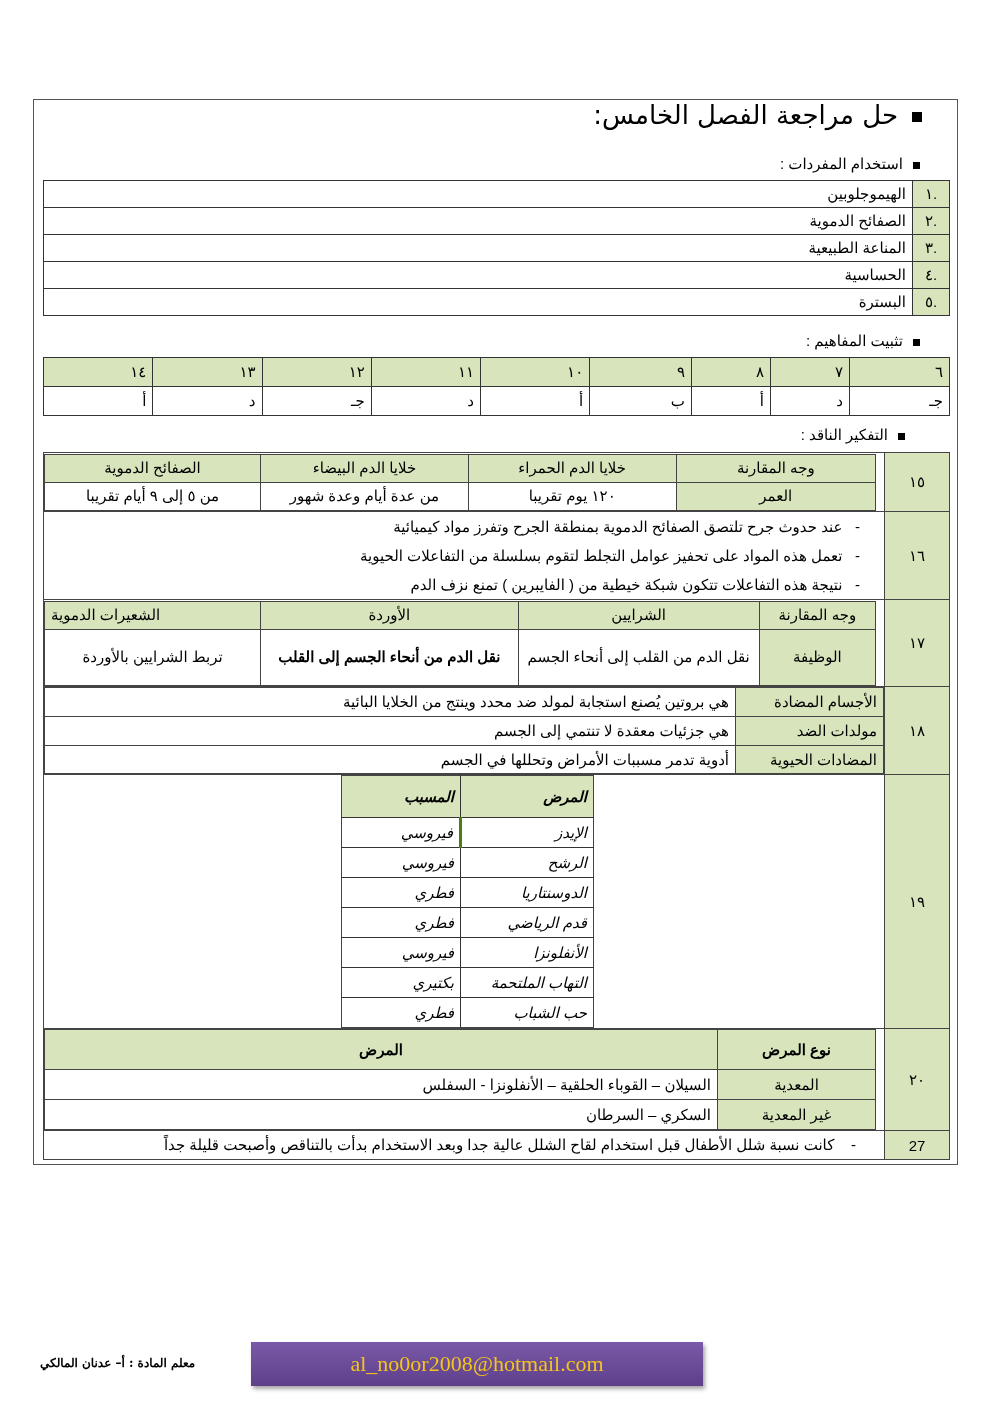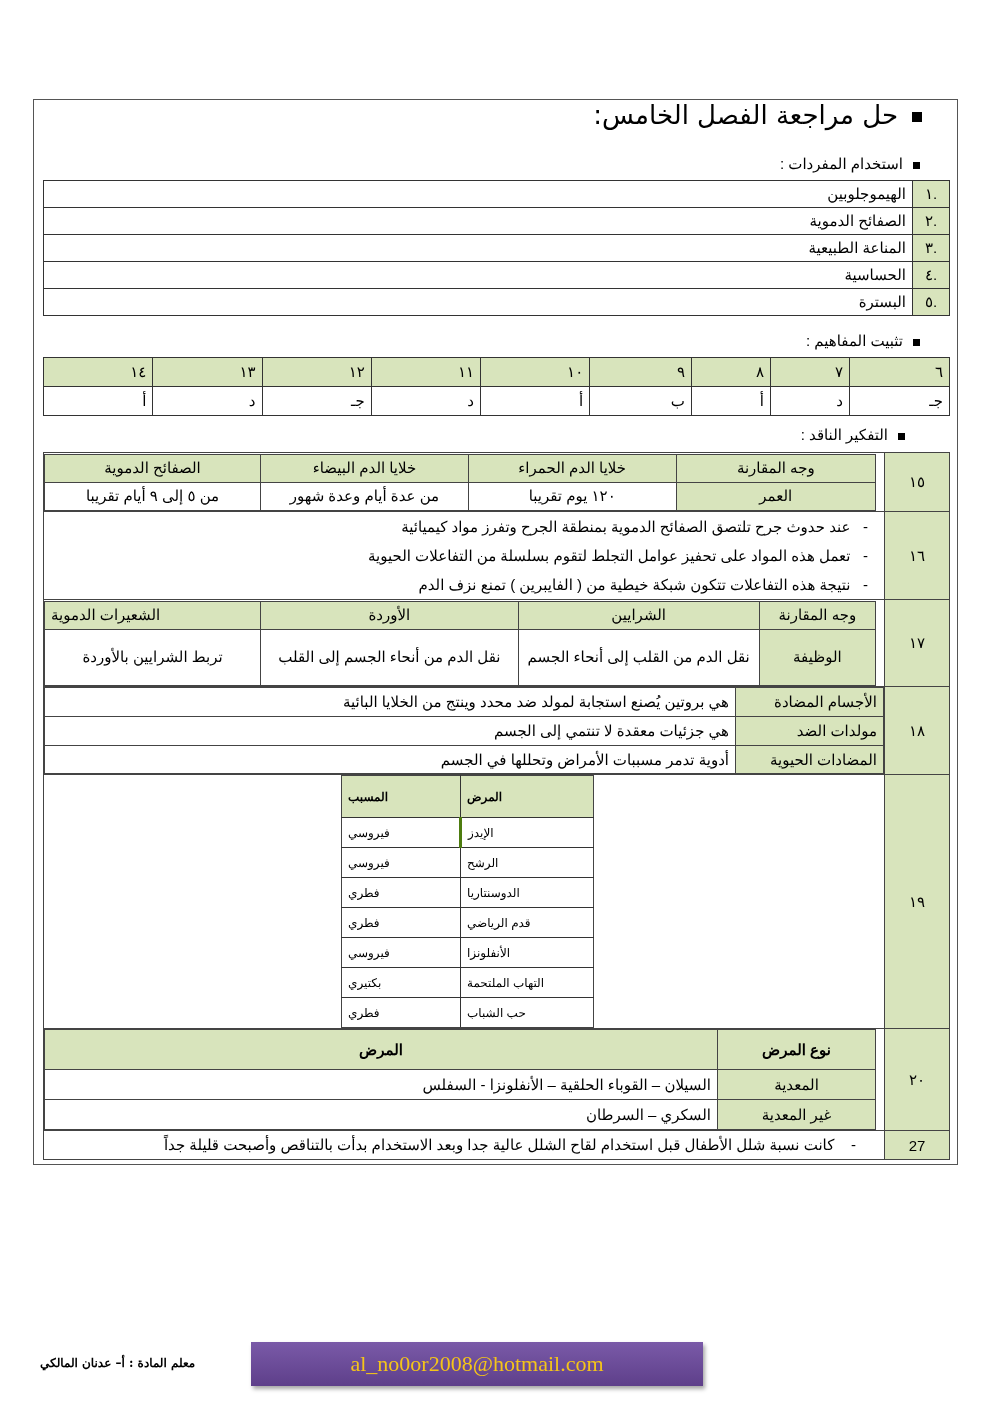--- a/index.html
+++ b/index.html
@@ -17,21 +17,21 @@
   
   .vocab td{border:1px solid #333;height:26px;}
   .vocab td.num{width:24px;text-align:center;}
   
   .concept td{border:1px solid #333;height:28px;}
   
   .ct td{border:1px solid #444;}
   .rownum{width:52px;text-align:center;}
   .email{position:absolute;left:251px;top:1342px;width:452px;height:44px;background:linear-gradient(#7a5aa8,#5e3f8a);box-shadow:2px 3px 4px rgba(0,0,0,0.35);color:#f5c518;font-family:"Liberation Serif",serif;font-size:22px;text-align:center;line-height:44px;}
   .teacher{position:absolute;left:40px;top:1356px;font-family:"DejaVu Serif",serif;font-size:12px;font-weight:bold;direction:rtl;}
-  .dis td{height:29px;font-size:12px;text-align:left;}
+  .dis td{height:29px;font-size:15px;text-align:right;font-style:italic;}
 </style>
 </head>
 <body>
 
 <div class="frame"></div>
 
 <div class="abs rtl title" style="right:70px;top:100px;">
   <span class="big-bullet"></span><span>حل مراجعة الفصل الخامس:</span>
 </div>
 
@@ -117,42 +117,42 @@
             <td style="text-align:center;border:1px solid #444;">من عدة أيام وعدة شهور</td>
             <td style="text-align:center;border:1px solid #444;">من ٥ إلى ٩ أيام تقريبا</td>
           </tr>
         </tbody>
           </table>
       </td>
     </tr>
 
     <tr>
       <td class="rownum green" style="height:84px;">١٦</td>
-      <td style="line-height:29px;padding-right:16px;">
+      <td style="line-height:29px;padding-right:24px;">
         <div>-&nbsp;&nbsp;&nbsp;<span>عند حدوث جرح تلتصق الصفائح الدموية بمنطقة الجرح وتفرز مواد كيميائية</span></div>
         <div>-&nbsp;&nbsp;&nbsp;<span>تعمل هذه المواد على تحفيز عوامل التجلط لتقوم بسلسلة من التفاعلات الحيوية</span></div>
         <div>-&nbsp;&nbsp;&nbsp;<span>نتيجة هذه التفاعلات تتكون شبكة خيطية من ( الفايبرين ) تمنع نزف الدم</span></div>
       </td>
     </tr>
 
     <tr>
       <td class="rownum green" style="height:86px;">١٧</td>
       <td style="padding:0 8px 0 0;">
         <table class="rtl" style="width:100%;">
           <tbody>
               <tr class="green" style="height:28px;">
             <td style="text-align:center;border:1px solid #444;width:14%;">وجه المقارنة</td>
             <td style="text-align:center;border:1px solid #444;width:29%;">الشرايين</td>
             <td style="text-align:center;border:1px solid #444;width:31%;">الأوردة</td>
             <td style="text-align:left;border:1px solid #444;">الشعيرات الدموية</td>
           </tr>
           <tr style="height:56px;">
             <td class="green" style="text-align:center;border:1px solid #444;">الوظيفة</td>
             <td style="text-align:center;border:1px solid #444;">نقل الدم من القلب إلى أنحاء الجسم</td>
-            <td style="text-align:center;border:1px solid #444;width:160px;line-height:26px;">نقل الدم من أنحاء الجسم إلى القلب</td>
+            <td style="text-align:center;border:1px solid #444;width:160px;line-height:26px;font-weight:bold;">نقل الدم من أنحاء الجسم إلى القلب</td>
             <td style="text-align:center;border:1px solid #444;">تربط الشرايين بالأوردة</td>
           </tr>
         </tbody>
           </table>
       </td>
     </tr>
 
     <tr>
       <td class="rownum green" style="height:86px;">١٨</td>
       <td style="padding:0 0 0 0;">

